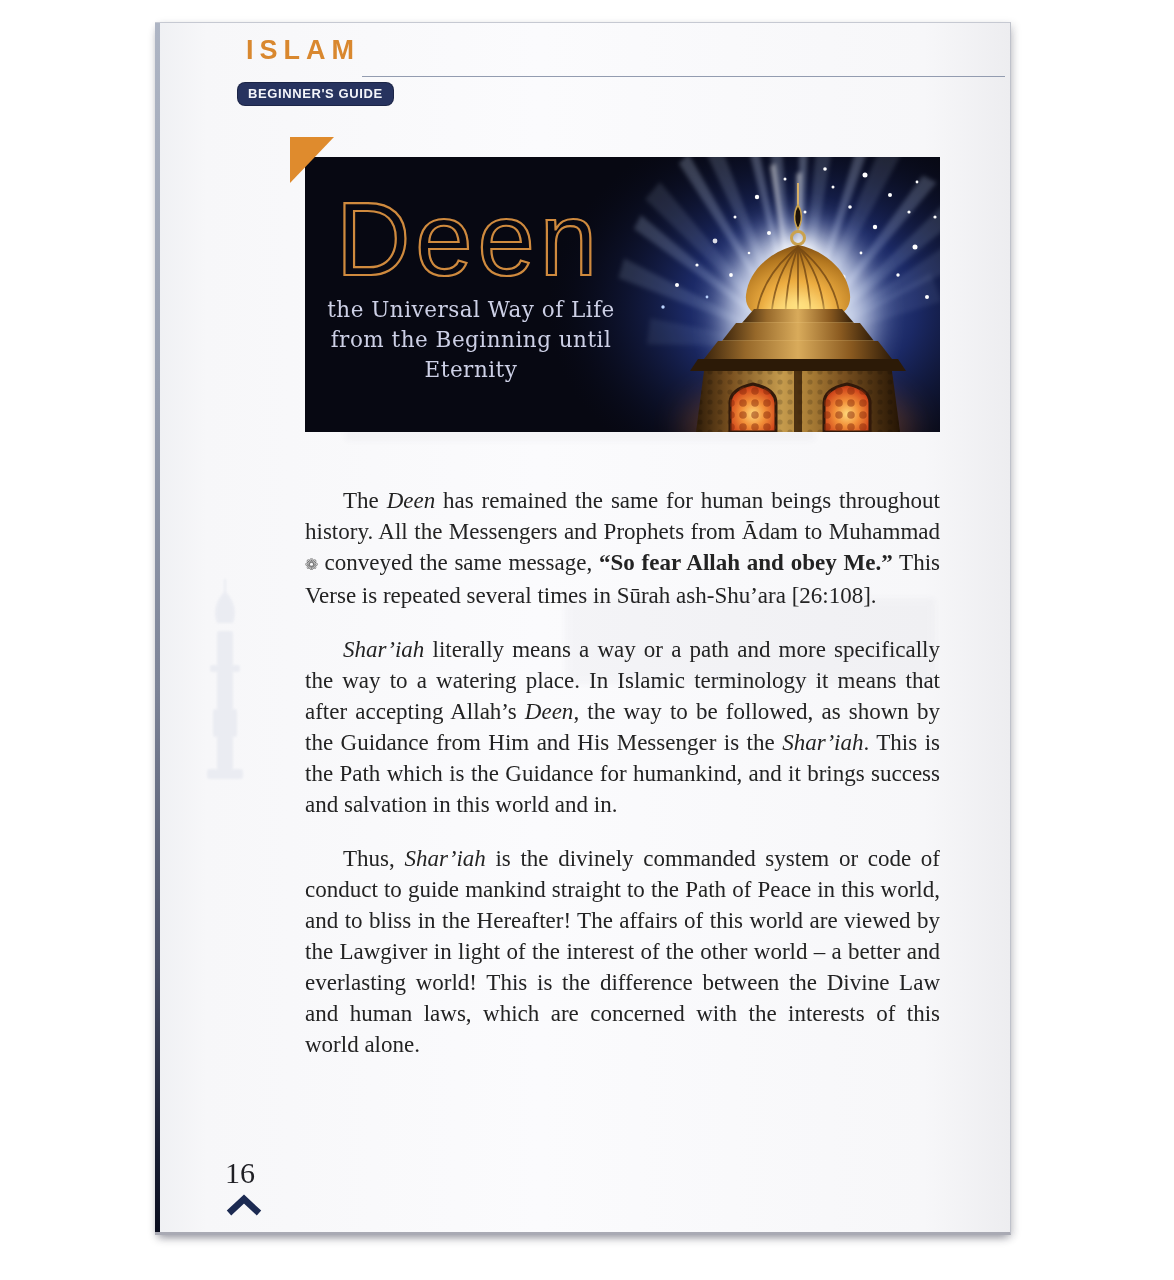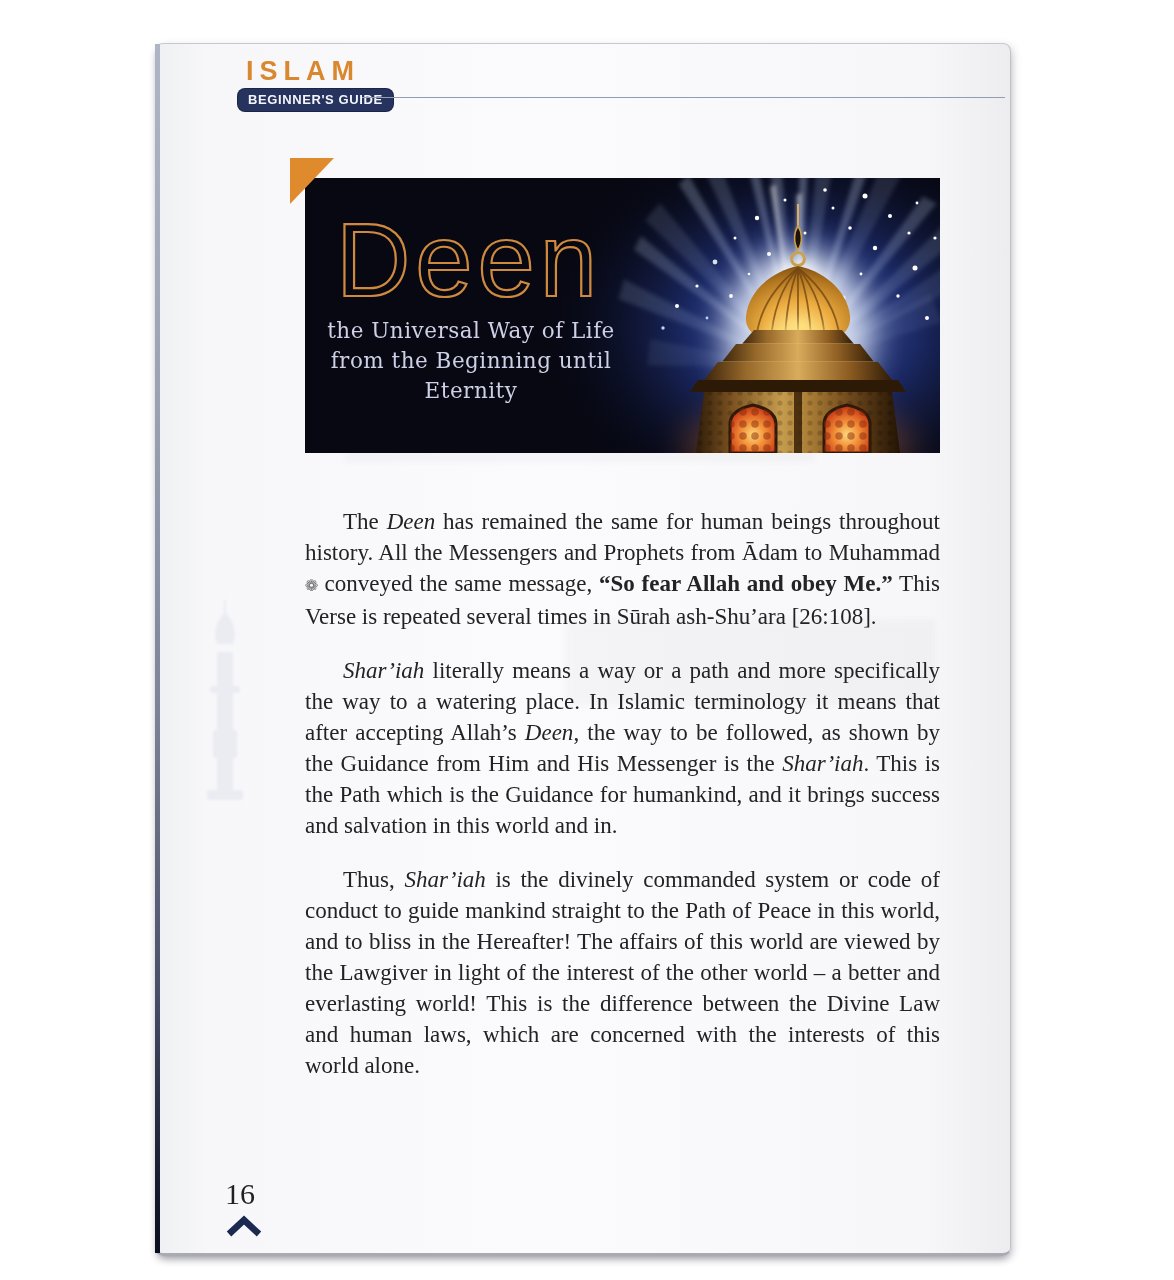--- a/index.html
+++ b/index.html
@@ -1,29 +1,29 @@
 <!DOCTYPE html>
 <html><head>
 <meta charset="utf-8">
 <style>
   html,body{margin:0;padding:0;background:#ffffff;}
   .stage{position:relative;width:1174px;height:1280px;background:#ffffff;overflow:hidden;
          font-family:"Liberation Serif","DejaVu Serif",serif;}
   
-  .page{position:absolute;left:155px;top:43px;width:855px;height:1209px;
+  .page{position:absolute;left:155px;top:22px;width:855px;height:1209px;
         background:linear-gradient(90deg,#eff0f3 0%,#f7f7f9 6%,#fbfbfd 45%,#f7f7f9 90%,#ededf0 100%);
         border-top:1px solid #c6c9d2;border-right:1px solid #bfc2cb;border-bottom:3px solid #a9aab4;
-        box-shadow:0 5px 9px -3px rgba(30,32,50,.45),3px 2px 8px rgba(40,40,60,.12);border-radius:8px;}
+        box-shadow:0 5px 9px -3px rgba(30,32,50,.45),3px 2px 8px rgba(40,40,60,.12);}
   .spine{position:absolute;left:0;top:0;bottom:0;width:5px;
         background:linear-gradient(180deg,#aeb5c4 0%,#99a1b3 30%,#7d8498 55%,#4a5068 78%,#161b30 94%,#0a0d1e 100%);}
   
   .logo-wrap{position:absolute;left:83px;top:12px;}
   .logo-title{font-family:"Liberation Sans","DejaVu Sans",sans-serif;font-weight:bold;
         font-size:27px;letter-spacing:6px;color:#d9882f;margin-left:8px;}
-  .logo-badge{display:inline-block;margin-top:2px;background:#27335f;color:#f4f5fa;
+  .logo-badge{display:inline-block;margin-top:17px;background:#27335f;color:#f4f5fa;
         font-family:"Liberation Sans","DejaVu Sans",sans-serif;font-weight:bold;font-size:13px;
         letter-spacing:.6px;padding:3px 10px 4px;border-radius:7px;box-shadow:0 0 0 1px #1c2547;}
   .head-rule{position:absolute;left:207px;top:53px;width:643px;height:1px;background:#939cb0;}
   
   .banner{position:absolute;left:150px;top:134px;width:635px;height:275px;}
   .banner svg{display:block;}
   .corner-tri{position:absolute;left:-15px;top:-20px;width:0;height:0;
         border-top:46px solid #df8b2d;border-right:44px solid transparent;}
   
   .content{position:absolute;left:150px;top:451px;width:635px;color:#232323;

